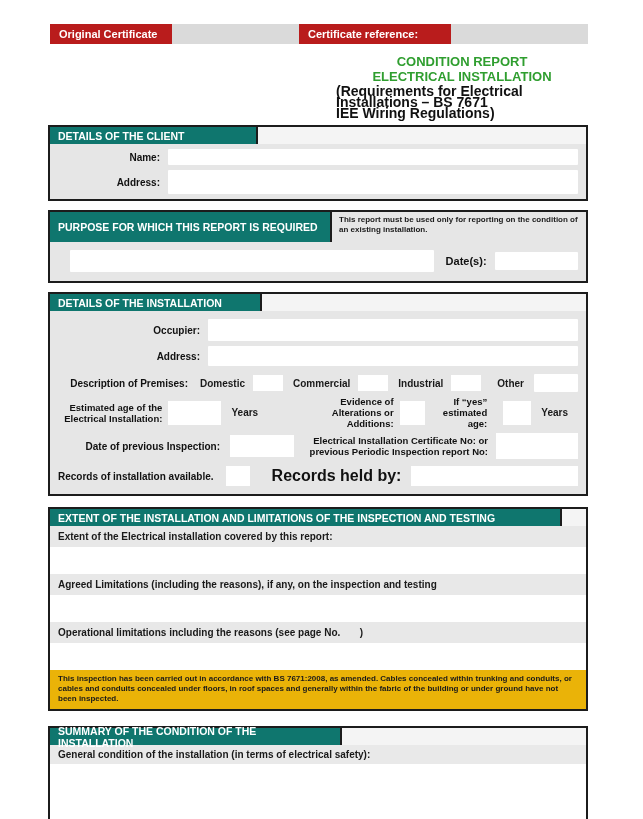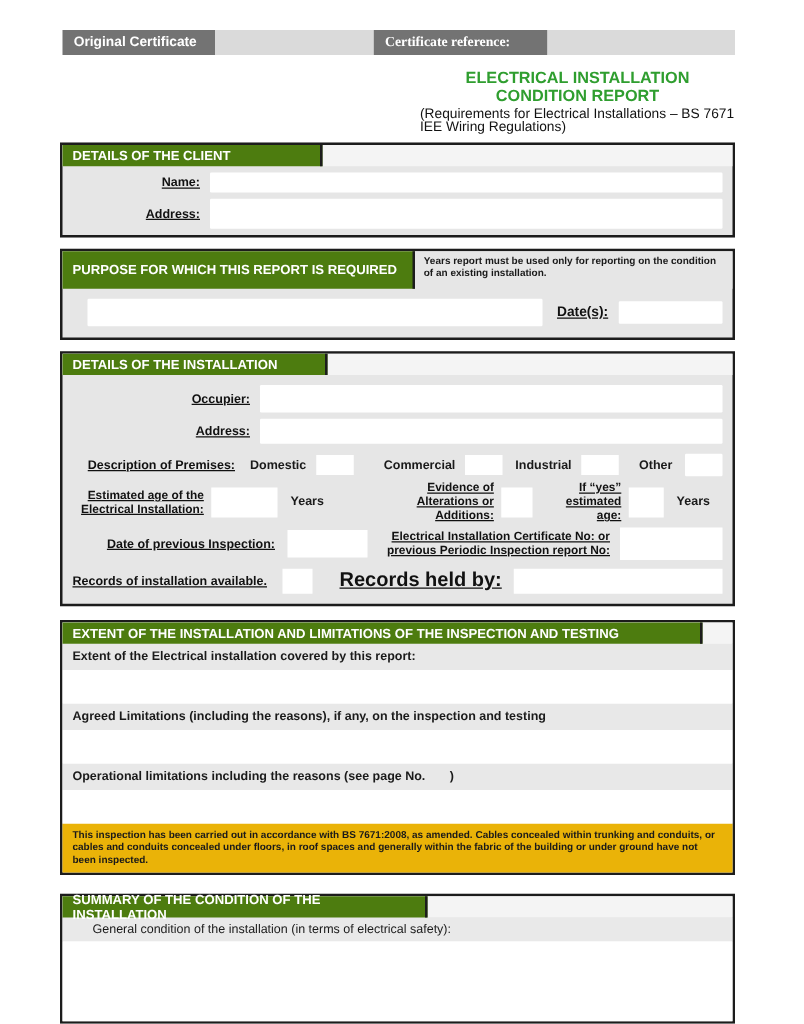--- a/index.html
+++ b/index.html
@@ -9,40 +9,40 @@
     font-family:"Liberation Sans", sans-serif;
     color:#1a1a1a;
     position:relative;
   }
   .page { position:relative; width:643px; height:819px; overflow:hidden; }
 
   
   .topbar { display:flex; height:20px; margin:24px 55px 0 50px; }
   .topbar .seg { height:100%; display:flex; align-items:center; padding-left:9px;
     font-size:11px; font-weight:bold; color:#ffffff; }
-  .seg-dark { background:#737373; }
+  .seg-dark { background:#b91c1c; }
   .seg-light { background:#dadada; }
   .seg1 { width:122px; }
   .seg2 { width:127px; }
-  .seg3 { width:139px;font-family:Liberation Serif, serif; }
+  .seg3 { width:152px; }
   .seg4 { flex:1; }
 
   
   .titleblock { width:252px; margin:10px 55px 0 auto; }
   .title-green { color:#2f9e2f; font-weight:bold; font-size:13px; line-height:15px; text-align:center; }
-  .subtitle { font-size:11px; line-height:11px; font-weight:normal; color:#111; text-align:left; margin-top:2px; }
+  .subtitle { font-size:14px; line-height:11px; font-weight:bold; color:#111; text-align:left; margin-top:2px; }
 
   
   .section { border:2px solid #1c1c1c; margin:0 55px 9px 48px; background:#e6e6e6; }
   .sec-head { display:flex; height:17px; background:#f4f4f4; }
-  .green-tab { background:#4d7c0f; color:#ffffff; font-weight:bold; font-size:10.5px;
+  .green-tab { background:#0f766e; color:#ffffff; font-weight:bold; font-size:10.5px;
     display:flex; align-items:center; padding:0 8px; height:100%; border-right:2px solid #1c1c1c; }
 
   .row { display:flex; align-items:center; }
-  .lbl { font-weight:bold; font-size:10px; color:#111;text-decoration:underline; }
+  .lbl { font-weight:bold; font-size:10px; color:#111; }
   .lbl-r { text-align:right; }
   .input { background:#ffffff; border-radius:1px; }
 
   
   .client-row { margin:5px 8px 5px 0; }
   .client-lbl { width:118px; padding-right:8px; }
   .client-input { flex:1; }
 
   
   .purpose-head { height:30px; background:#e6e6e6; }
@@ -60,21 +60,21 @@
   .prem-row { margin:8px 8px 4px 0; font-size:10px; }
   .prem-lbl { width:150px; padding-right:12px; }
   .chkbox { width:30px; height:16px; background:#fff; margin:0 10px 0 8px; }
   .prem-word { font-weight:bold; font-size:10px; }
   .age-row { margin:2px 8px 2px 0; }
   .age-lbl { width:150px; font-size:9.5px; line-height:11px; padding-right:6px; }
   .age-box { width:68px; height:24px; background:#fff; }
   .years { font-weight:bold; font-size:10px; margin:0 10px; }
   .evi-lbl { width:118px; font-size:9.5px; line-height:11px; padding-right:6px; margin-left:38px; }
   .evi-box { width:32px; height:24px; background:#fff; }
-  .ifyes-lbl { width:86px; font-size:9.5px; line-height:11px; padding-right:6px; margin-left:8px; }
+  .ifyes-lbl { width:86px; font-size:9.5px; line-height:11px; padding-right:16px; margin-left:8px; }
   .ifyes-box { width:36px; height:24px; background:#fff; }
   .prev-row { margin:4px 8px 4px 0; }
   .prev-lbl { width:180px; padding-right:10px; font-size:10px; }
   .prev-box { width:64px; height:22px; background:#fff; }
   .cert-lbl { flex:1; font-size:9.5px; line-height:11px; padding-right:8px; }
   .cert-box { width:82px; height:26px; background:#fff; }
   .rec-row { margin:7px 8px 8px 8px; }
   .rec-lbl { font-size:10px; }
   .rec-box { width:24px; height:20px; background:#fff; margin:0 22px 0 12px; }
   .held-lbl { font-size:16px; margin-right:10px; }
@@ -83,38 +83,38 @@
   
   .extent-sec { background:#ffffff; }
   .extent-tab { flex:0 0 512px; }
   .stripe { background:#e8e8e8; padding:5px 8px; font-size:10px; font-weight:bold; }
   .white-area { background:#ffffff; }
   .wa1 { height:27px; } .wa2 { height:27px; } .wa3 { height:27px; }
   .foot-stripe { background:#eab308; font-size:8px; line-height:10px; font-weight:bold; padding:4px 8px 5px 8px; }
 
   
   .summary-tab { flex:0 0 292px; }
-  .gen-stripe { background:#e9e9e9; padding:4px 24px; font-size:10px; font-weight:normal; }
+  .gen-stripe { background:#e9e9e9; padding:4px 8px; font-size:10px; font-weight:bold; }
   .sum-white { height:64px; background:#ffffff; }
 </style>
 </head>
 <body>
 
 <div class="page">
 
   <div class="topbar">
     <div class="seg seg-dark seg1">Original Certificate</div>
     <div class="seg seg-light seg2"></div>
     <div class="seg seg-dark seg3">Certificate reference:</div>
     <div class="seg seg-light seg4"></div>
   </div>
 
   <div class="titleblock">
+    <div class="title-green">CONDITION REPORT</div>
     <div class="title-green">ELECTRICAL INSTALLATION</div>
-    <div class="title-green">CONDITION REPORT</div>
     <div class="subtitle">
       <div>(Requirements for Electrical Installations – BS 7671</div>
       <div>IEE Wiring Regulations)</div>
     </div>
   </div>
 
   <div class="section" style="margin-top:6px;">
     <div class="sec-head">
       <div class="green-tab" style="flex:0 0 208px;">DETAILS OF THE CLIENT</div>
     </div>
@@ -124,21 +124,21 @@
     </div>
     <div class="row client-row">
       <div class="lbl lbl-r client-lbl">Address:</div>
       <div class="input client-input" style="height:24px;"></div>
     </div>
   </div>
 
   <div class="section">
     <div class="sec-head purpose-head">
       <div class="green-tab purpose-tab">PURPOSE FOR WHICH THIS REPORT IS REQUIRED</div>
-      <div class="purpose-note">Years report must be used only for reporting on the condition of an existing installation.</div>
+      <div class="purpose-note">This report must be used only for reporting on the condition of an existing installation.</div>
     </div>
     <div class="row purpose-row">
       <div class="input purpose-input"></div>
       <div class="lbl dates-lbl">Date(s):</div>
       <div class="input dates-input"></div>
     </div>
   </div>
 
   <div class="section">
     <div class="sec-head">
@@ -149,21 +149,21 @@
       <div class="input inst-input" style="height:22px;"></div>
     </div>
     <div class="row inst-row">
       <div class="lbl lbl-r inst-lbl">Address:</div>
       <div class="input inst-input" style="height:20px;"></div>
     </div>
     <div class="row prem-row">
       <div class="lbl lbl-r prem-lbl">Description of Premises:</div>
       <span class="prem-word">Domestic</span>
       <div class="chkbox"></div>
-      <span class="prem-word" style="margin-left:14px;">Commercial</span>
+      <span class="prem-word" style="">Commercial</span>
       <div class="chkbox"></div>
       <span class="prem-word">Industrial</span>
       <div class="chkbox"></div>
       <span class="prem-word" style="margin-left:6px;">Other</span>
       <div class="input" style="flex:1; height:18px; margin-left:10px;"></div>
     </div>
     <div class="row age-row">
       <div class="lbl lbl-r age-lbl">Estimated age of the Electrical Installation:</div>
       <div class="age-box"></div>
       <span class="years">Years</span>

